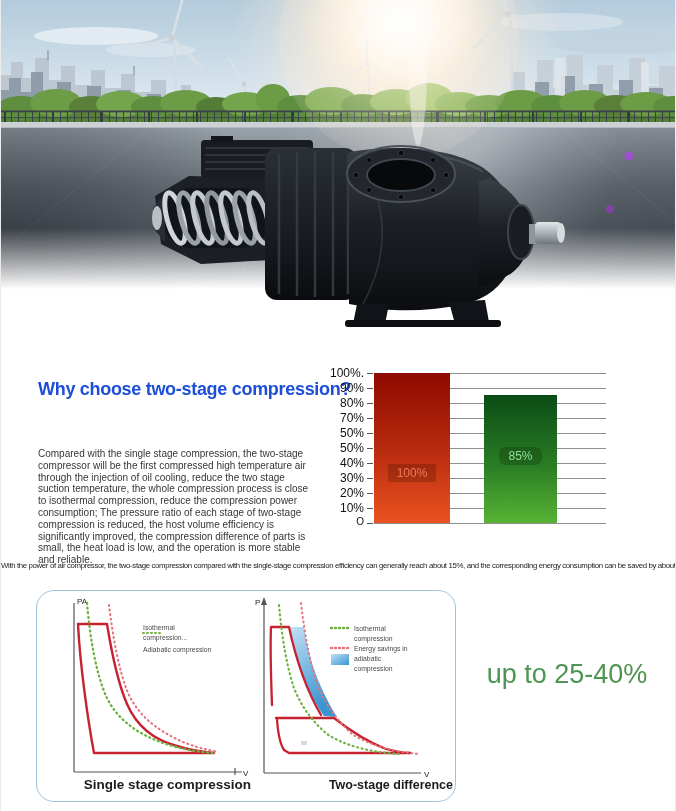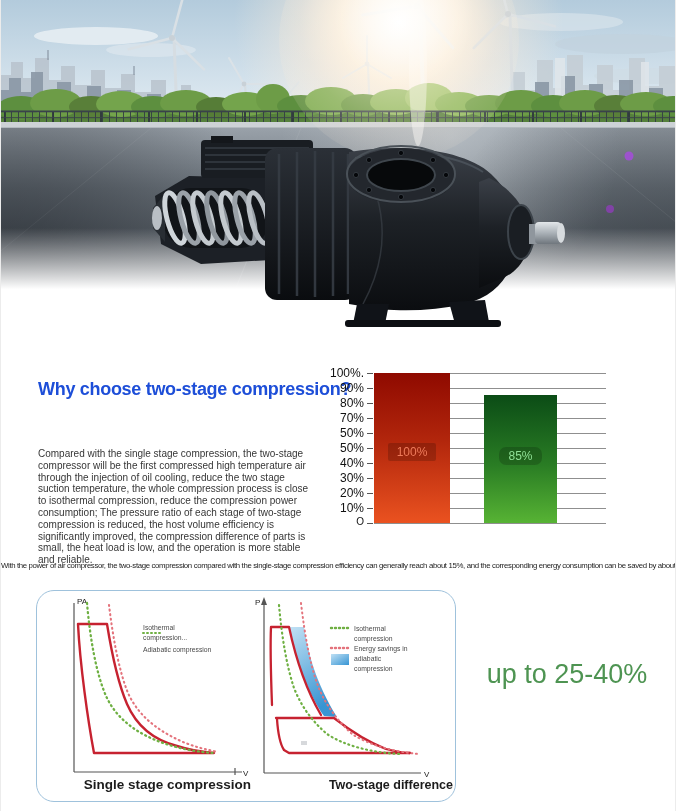--- a/index.html
+++ b/index.html
@@ -18,21 +18,21 @@
   .chart .grid{position:absolute;left:44px;top:8px;width:232px;height:151px;
     background:repeating-linear-gradient(to bottom,#8f8f8f 0,#8f8f8f 1px,transparent 1px,transparent 15px);}
   .chart .dashes{position:absolute;left:37px;top:8px;width:6px;height:151px;
     background:repeating-linear-gradient(to bottom,#555 0,#555 1px,transparent 1px,transparent 15px);}
   .yt{position:absolute;left:0;width:34px;height:10px;font-size:12px;color:#111;text-align:right;line-height:10px;}
   .bar{position:absolute;}
   .bar-red{left:44px;top:8px;width:76px;height:150px;background:linear-gradient(to bottom,#8f0a00,#b2260c 45%,#ea5220);}
   .bar-green{left:154px;top:30px;width:73px;height:128px;background:linear-gradient(to bottom,#0b4c16,#2a7d24 55%,#57b334);}
   .bv{position:absolute;left:0;right:0;text-align:center;}
   .bv span{display:inline-block;padding:2px 9px;border-radius:2px;background:rgba(0,0,0,0.18);font-size:12px;}
-  .bv-red{top:69px;}.bv-red span{color:#ef7b5b;}
+  .bv-red{top:90px;}.bv-red span{color:#ef7b5b;}
   .bv-green{top:51px;}.bv-green span{color:#8fe096;border-radius:7px;}
   
   .note{position:absolute;left:0;right:0;top:561px;text-align:center;font-size:7.8px;letter-spacing:-0.35px;color:#1c1c1c;white-space:nowrap;}
   
   .panel{position:absolute;left:35px;top:590px;width:420px;height:212px;border:1.5px solid #9fc2dc;border-radius:18px;background:#fff;box-sizing:border-box;}
   .dsvg{position:absolute;top:593px;}
   .dsvg.left{left:50px;}
   .dsvg.right{left:252px;}
   .dcap{position:absolute;width:200px;text-align:right;color:#1c1c1c;}
   .dcap.left{left:50px;top:777px;font-size:13.5px;font-weight:600;}

